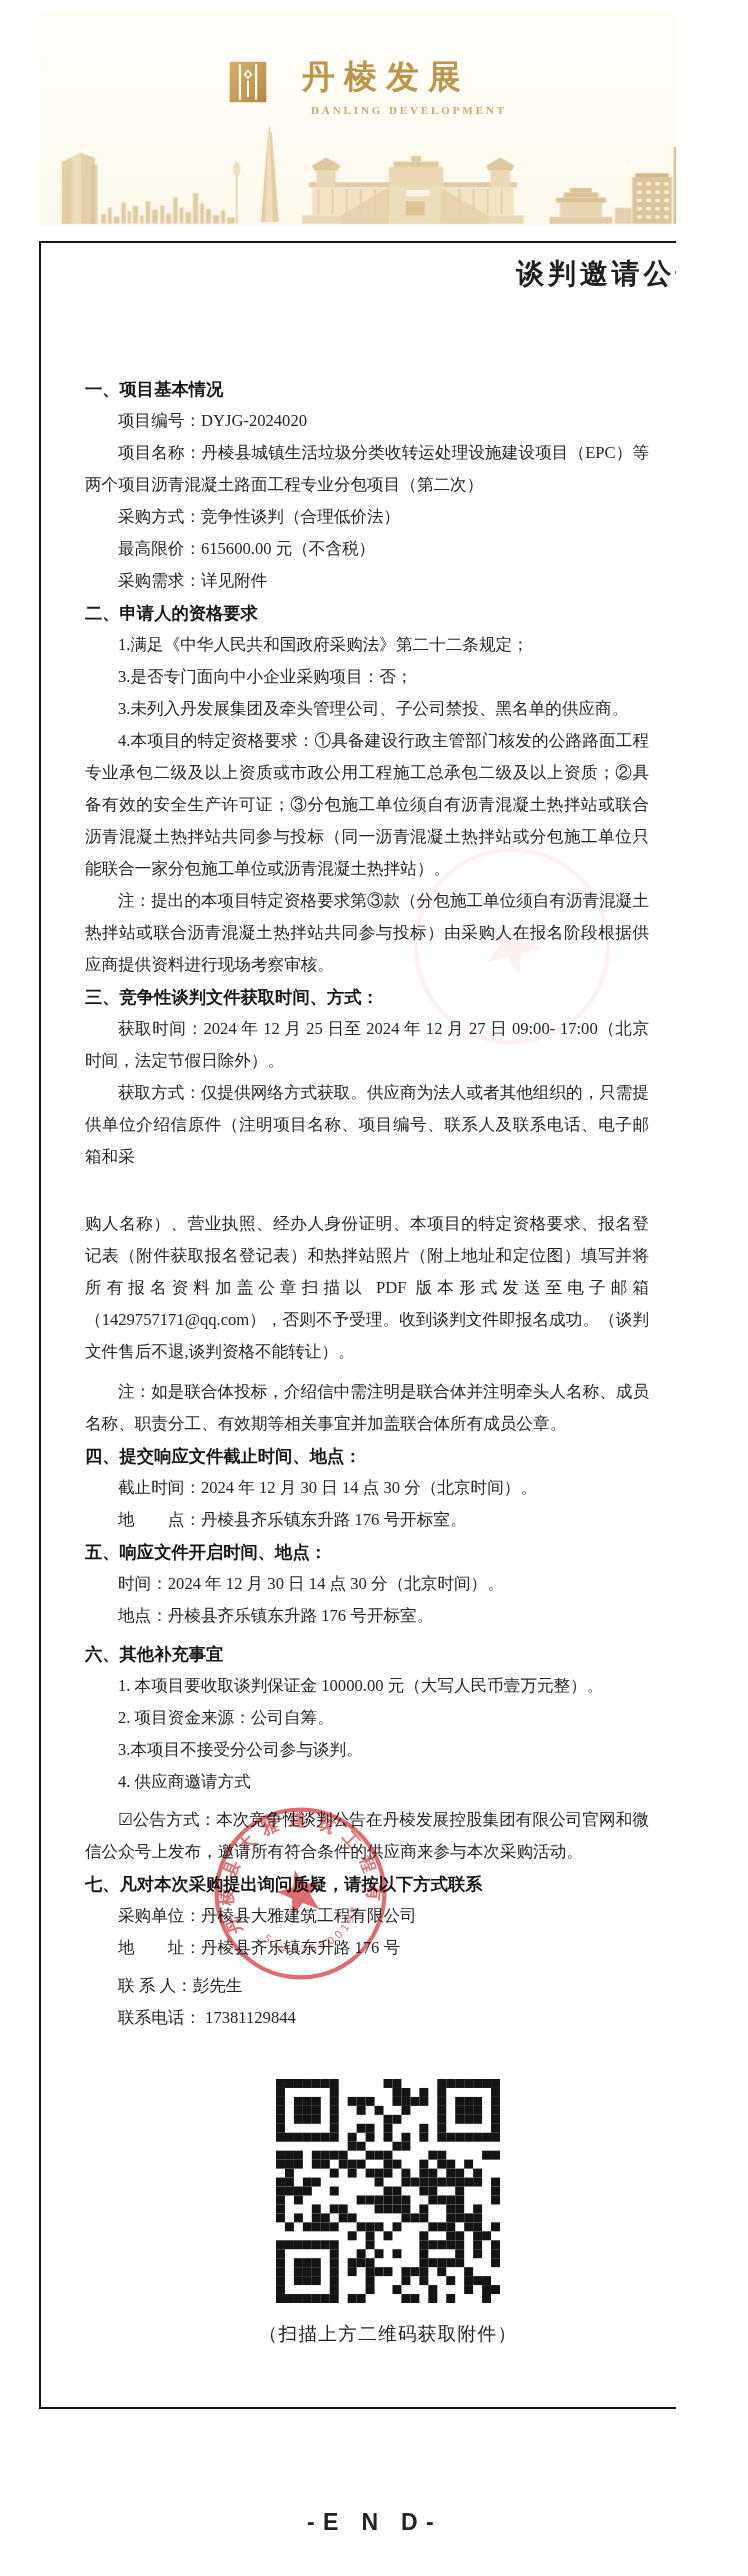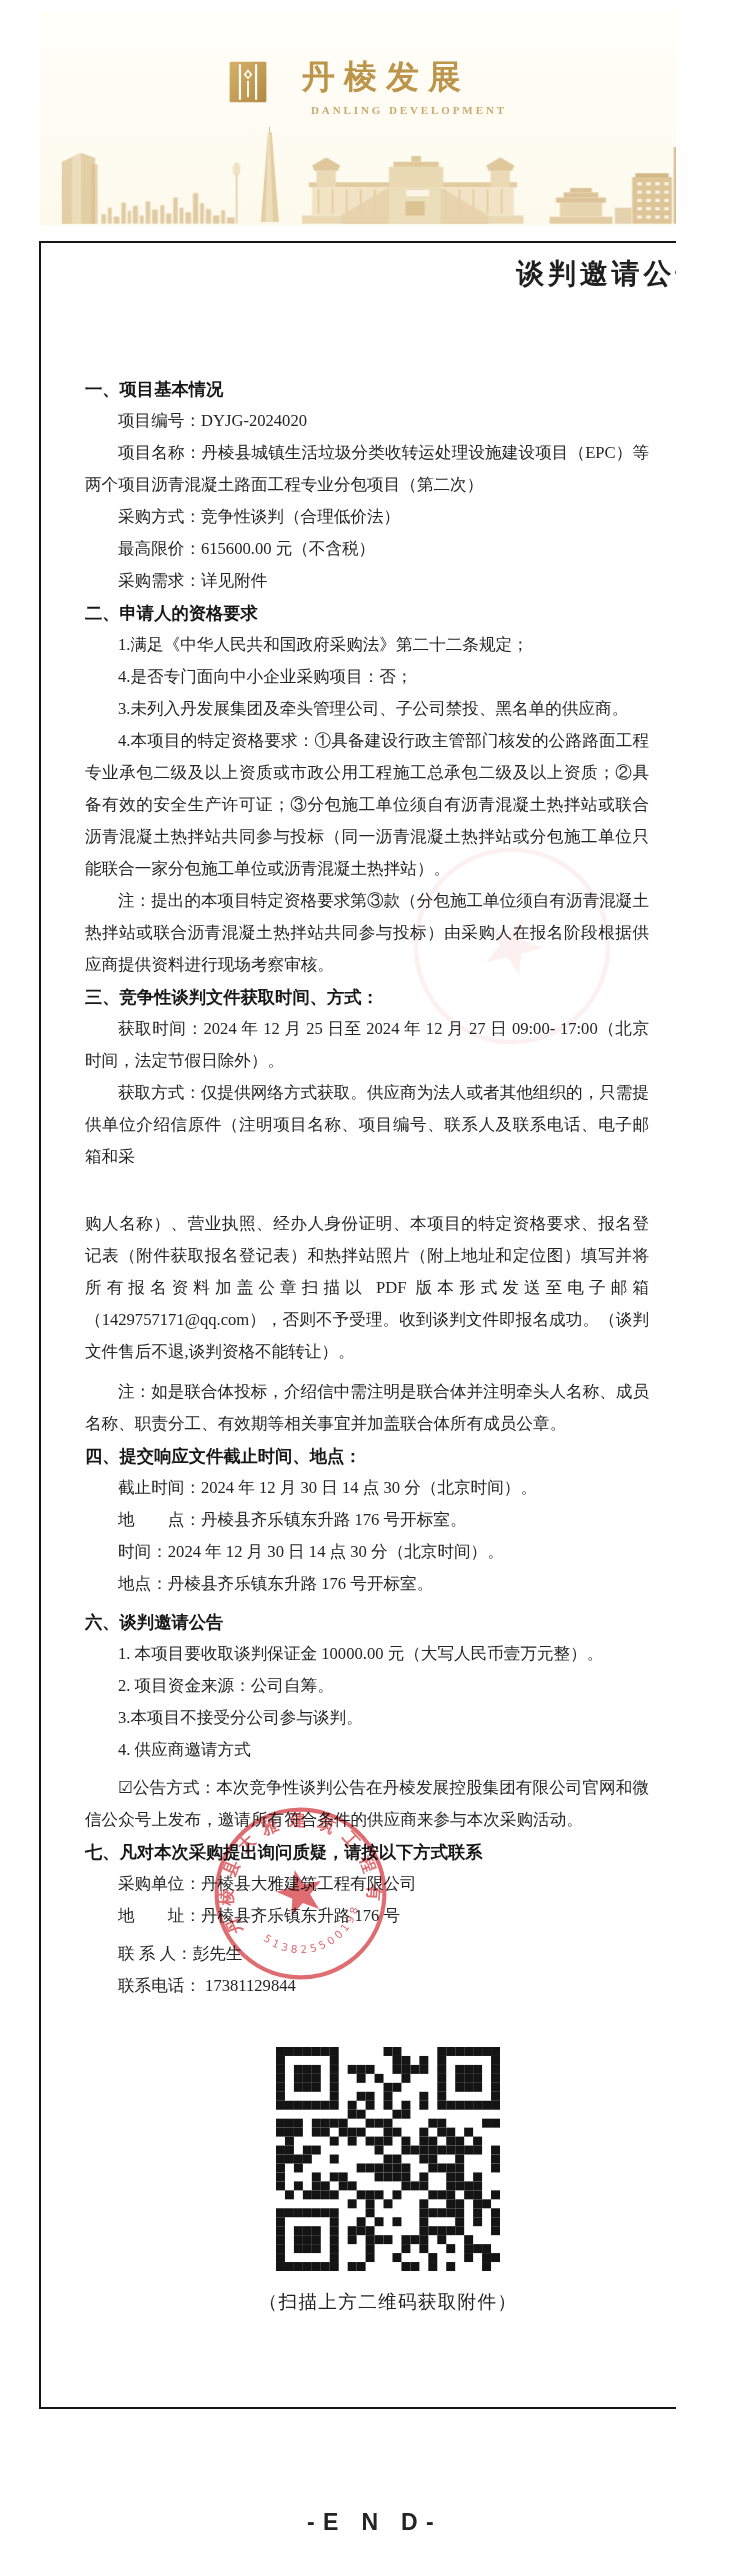--- a/index.html
+++ b/index.html
@@ -221,35 +221,36 @@
     <div class="doc-title">谈判邀请公告</div>
     <div class="doc-body" id="doc-body">
         <p class="h" style="margin-top: 79px;">一、项目基本情况</p>
         <p class="p ind">项目编号：DYJG-2024020</p>
         <p class="p ind">项目名称：丹棱县城镇生活垃圾分类收转运处理设施建设项目（EPC）等两个项目沥青混凝土路面工程专业分包项目（第二次）</p>
         <p class="p ind">采购方式：竞争性谈判（合理低价法）</p>
         <p class="p ind">最高限价：615600.00 元（不含税）</p>
         <p class="p ind">采购需求：详见附件</p>
         <p class="h">二、申请人的资格要求</p>
         <p class="p ind">1.满足《中华人民共和国政府采购法》第二十二条规定；</p>
-        <p class="p ind">4.是否专门面向中小企业采购项目：否；</p>
+        <p class="p ind">3.是否专门面向中小企业采购项目：否；</p>
         <p class="p ind">3.未列入丹发展集团及牵头管理公司、子公司禁投、黑名单的供应商。</p>
         <p class="p ind">4.本项目的特定资格要求：①具备建设行政主管部门核发的公路路面工程专业承包二级及以上资质或市政公用工程施工总承包二级及以上资质；②具备有效的安全生产许可证；③分包施工单位须自有沥青混凝土热拌站或联合沥青混凝土热拌站共同参与投标（同一沥青混凝土热拌站或分包施工单位只能联合一家分包施工单位或沥青混凝土热拌站）。</p>
         <p class="p ind">注：提出的本项目特定资格要求第③款（分包施工单位须自有沥青混凝土热拌站或联合沥青混凝土热拌站共同参与投标）由采购人在报名阶段根据供应商提供资料进行现场考察审核。</p>
         <p class="h">三、竞争性谈判文件获取时间、方式：</p>
         <p class="p ind">获取时间：2024 年 12 月 25 日至 2024 年 12 月 27 日 09:00- 17:00（北京时间，法定节假日除外）。</p>
         <p class="p ind">获取方式：仅提供网络方式获取。供应商为法人或者其他组织的，只需提供单位介绍信原件（注明项目名称、项目编号、联系人及联系电话、电子邮箱和采</p>
         <p class="p" style="margin-top: 35px;">购人名称）、营业执照、经办人身份证明、本项目的特定资格要求、报名登记表（附件获取报名登记表）和热拌站照片（附上地址和定位图）填写并将所有报名资料加盖公章扫描以 PDF 版本形式发送至电子邮箱（1429757171@qq.com），否则不予受理。收到谈判文件即报名成功。（谈判文件售后不退,谈判资格不能转让）。</p>
         <p class="p ind" style="margin-top: 7.7px;">注：如是联合体投标，介绍信中需注明是联合体并注明牵头人名称、成员名称、职责分工、有效期等相关事宜并加盖联合体所有成员公章。</p>
         <p class="h">四、提交响应文件截止时间、地点：</p>
         <p class="p ind">截止时间：2024 年 12 月 30 日 14 点 30 分（北京时间）。</p>
         <p class="p ind">地　　点：丹棱县齐乐镇东升路 176 号开标室。</p>
+        <p class="h">五、响应文件开启时间、地点：</p>
         <p class="p ind">时间：2024 年 12 月 30 日 14 点 30 分（北京时间）。</p>
         <p class="p ind">地点：丹棱县齐乐镇东升路 176 号开标室。</p>
-        <p class="h" style="margin-top: 6.4px;">六、谈判邀请公告</p>
+        <p class="h" style="margin-top: 6.4px;">六、其他补充事宜</p>
         <p class="p ind">1. 本项目要收取谈判保证金 10000.00 元（大写人民币壹万元整）。</p>
         <p class="p ind">2. 项目资金来源：公司自筹。</p>
         <p class="p ind">3.本项目不接受分公司参与谈判。</p>
         <p class="p ind">4. 供应商邀请方式</p>
         <p class="p ind" style="margin-top: 6.4px;">☑公告方式：本次竞争性谈判公告在丹棱发展控股集团有限公司官网和微信公众号上发布，邀请所有符合条件的供应商来参与本次采购活动。</p>
         <p class="h">七、凡对本次采购提出询问质疑，请按以下方式联系</p>
         <p class="p ind">采购单位：丹棱县大雅建筑工程有限公司</p>
         <p class="p ind">地　　址：丹棱县齐乐镇东升路 176 号</p>
         <p class="p ind" style="margin-top: 5.1px;">联 系 人：彭先生</p>
         <p class="p ind">联系电话： 17381129844</p>

